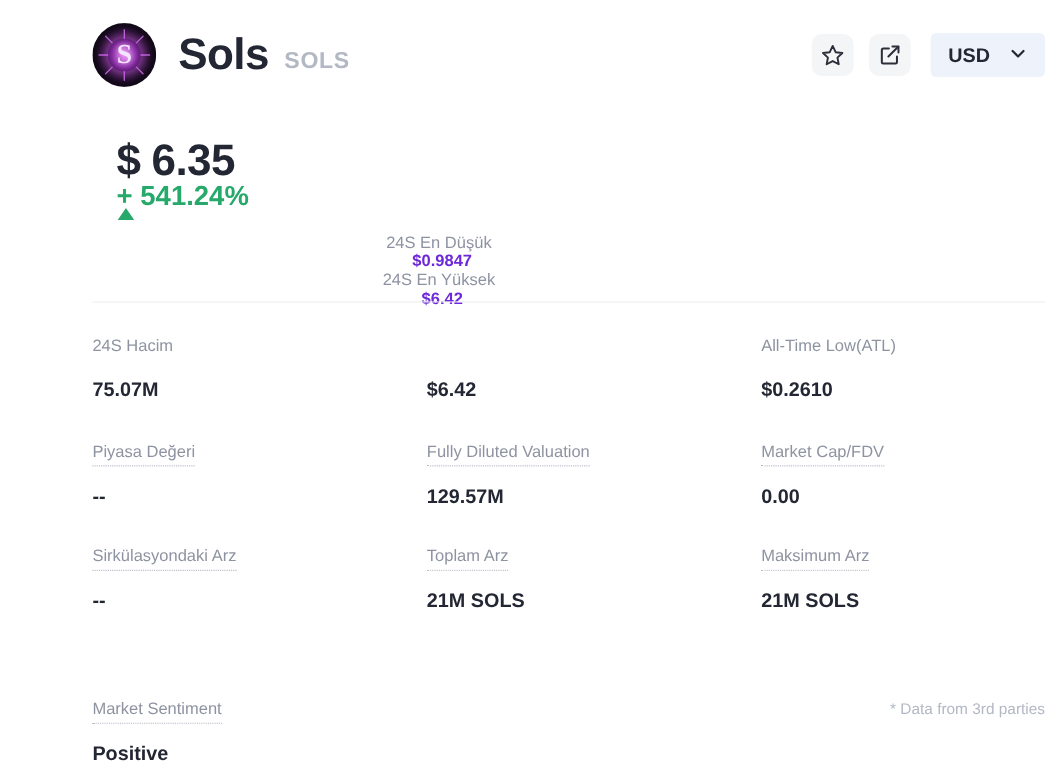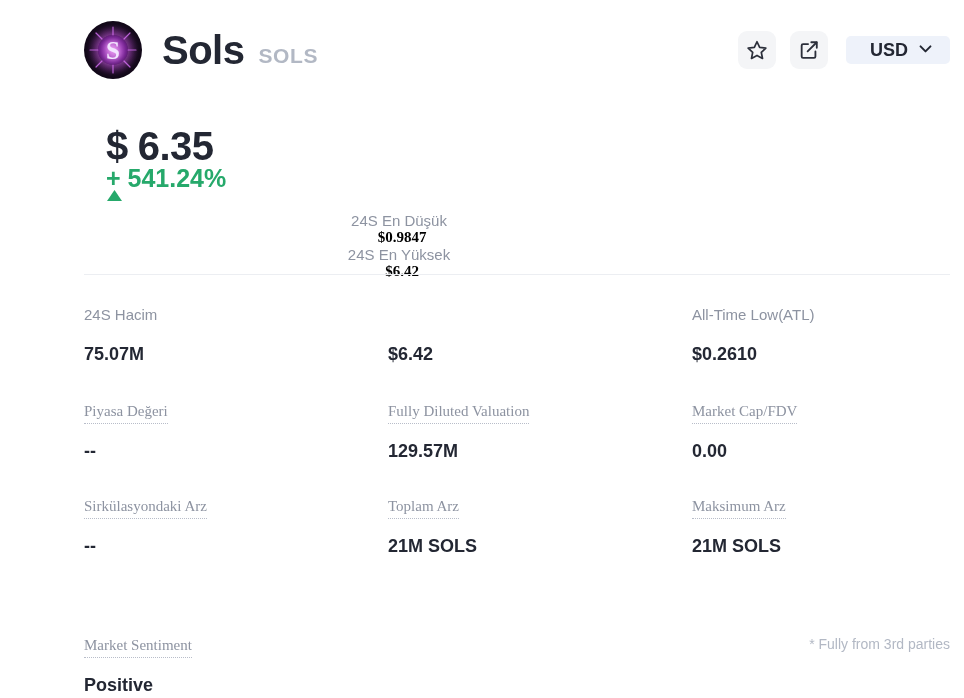--- a/index.html
+++ b/index.html
@@ -62,23 +62,23 @@
   .header-spacer { flex: 1 1 auto; }
 
   .icon-btn {
     width: 38px; height: 38px; border-radius: 9px;
     background: #f4f5f7; border: none;
     display: flex; align-items: center; justify-content: center;
     cursor: pointer; padding: 0; margin-left: 14px;
   }
   .icon-btn svg { display: block; }
   .currency-btn {
-    height: 28px; min-width: 104px; border-radius: 5px;
+    height: 40px; min-width: 104px; border-radius: 5px;
     background: #eef2fa; border: none;
-    display: flex; align-items: center; justify-content: flex-end;
+    display: flex; align-items: center; justify-content: space-between;
     gap: 9px; margin-left: 18px; padding: 0 16px; cursor: pointer;
   }
   .currency-btn .cur-label {
     font-size: 18px; font-weight: bold; color: #232733; line-height: 1;
   }
 
   
   .price-row {
     position: absolute; left: 84px; top: 126px;
     display: flex; align-items: baseline; flex-direction: column;
@@ -94,21 +94,21 @@
   }
   .price-arrow { margin-left: 12px; display:inline-block; position: relative; top:-3px; }
 
   
   .range-row {
     position: absolute; left: 84px; top: 212px;
     width: 630px; height: 22px;
     display: flex; align-items: center; flex-direction: column;
   }
   .range-label { font-size: 15px; color: #8d93a1; white-space: nowrap; }
-  .range-value { font-size: 15px; font-weight: bold; color: #000000; margin-left: 6px; white-space: nowrap; font-family: Liberation Serif, serif; }
+  .range-value { font-size: 15px; font-weight: bold; color: #6d28d9; margin-left: 6px; white-space: nowrap; }
   .range-track {
     flex: 1 1 auto; height: 9px; margin: 0 8px;
     background: #e9ecf2; border-radius: 1px; overflow: hidden;
   }
   .range-fill { height: 100%; background: #2b58dd; }
 
   
   .divider {
     position: absolute; left: 84px; top: 274px;
     width: 866px; height: 1px; background: #eceef2;
@@ -118,21 +118,21 @@
   .stats { position: absolute; left: 84px; top: 306px; width: 866px; }
   .stat-row { display: flex; width: 100%; align-items: flex-end; }
   .stat-row.r1 { margin-bottom: 36px; }
   .stat-row.r2 { margin-bottom: 35px; }
   .stat-cell { width: 304px; flex: 0 0 auto; }
   .stat-cell:last-child { width: 258px; }
   .stat-label {
     font-size: 15px; color: #8d93a1; line-height: 1.2;
     display: inline-block; padding-bottom: 3px;
   }
-  .stat-label.dotted { border-bottom: 1px dotted #b8bdc9; font-family: Liberation Serif, serif; }
+  .stat-label.dotted { border-bottom: 1px dotted #b8bdc9; }
   .stat-value {
     font-size: 18px; font-weight: bold; color: #232733;
     margin-top: 17px; line-height: 1.2;
   }
 
   
   .footer {
     position: absolute; left: 84px; top: 636px; width: 866px;
   }
   .footer-top { display: flex; align-items: flex-start; justify-content: space-between; }
@@ -266,18 +266,18 @@
       <div class="stat-cell">
         <div class="stat-label dotted">Maksimum Arz</div>
         <div class="stat-value">21M SOLS</div>
       </div>
     </div>
   </div>
 
   <div class="footer">
     <div class="footer-top">
       <div class="stat-label dotted">Market Sentiment</div>
-      <div class="footer-note">* Fully from 3rd parties</div>
+      <div class="footer-note">* Data from 3rd parties</div>
     </div>
     <div class="sentiment-value">Positive</div>
   </div>
 
 </div>
 
 </body></html>

